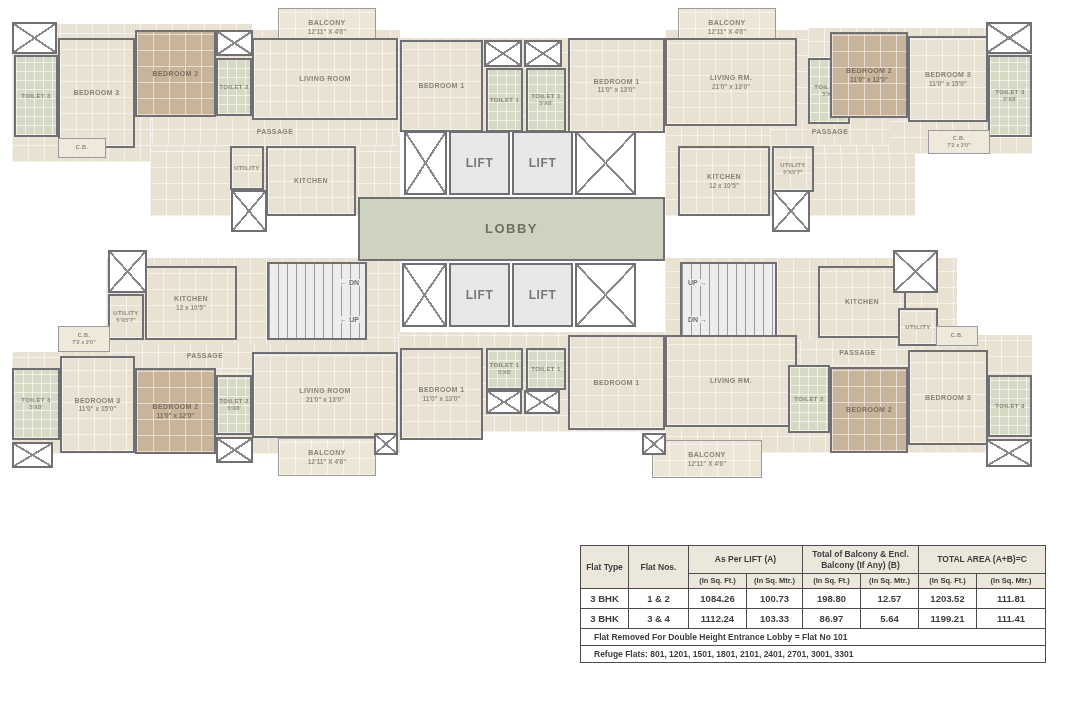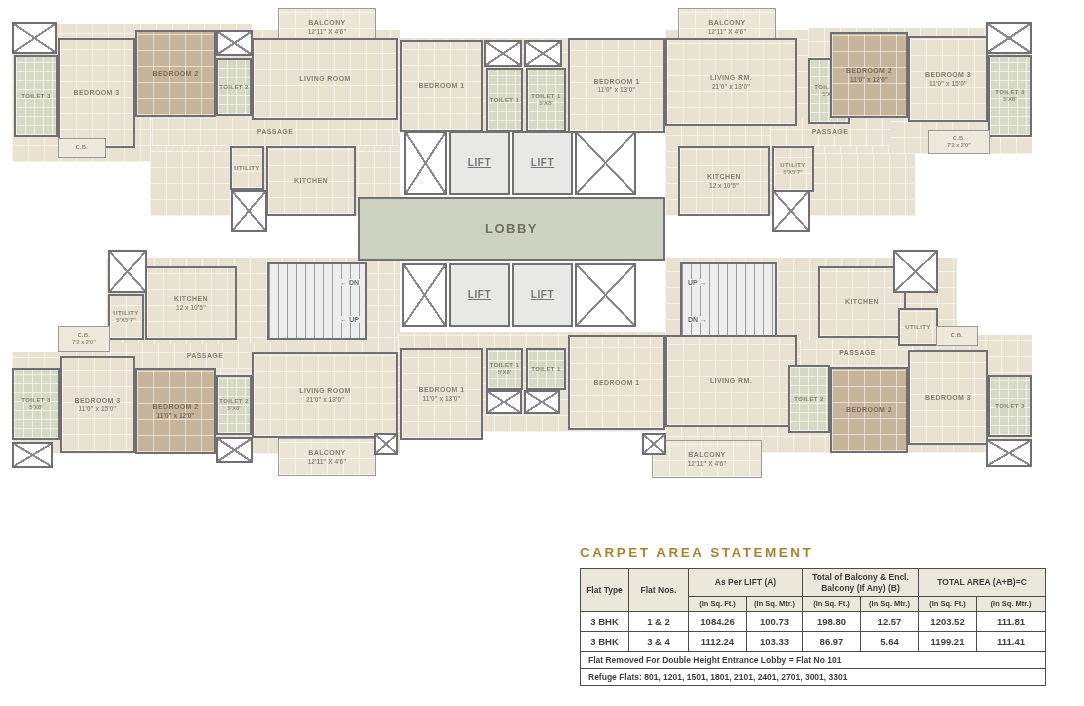--- a/index.html
+++ b/index.html
@@ -27,21 +27,21 @@
   .fp-toilet .fp-label{font-size:6px;}
   .fp-toilet .fp-dims{font-size:6px;}
   .fp-balcony{background-color:#ece6d7;border:1px solid #9a9a9e;}
   .fp-cb{background-color:#efe9dc;border:1px solid #9a9a9e;}
   .fp-cb .fp-label,.fp-cb .fp-dims{font-size:5.5px;}
   .fp-utility .fp-label{font-size:6px;}
   .fp-utility .fp-dims{font-size:6px;}
   .fp-lobby{background-color:var(--lobby-green,#ced3c1);border:2px solid var(--wall-grey,#707074);}
   .fp-lobby .fp-label{color:#70705e;font-size:13px;letter-spacing:1.5px;}
   .fp-lift{background-color:#e8e8e6;border:2px solid var(--wall-grey,#707074);}
-  .fp-lift .fp-label{color:#77777b;font-size:10px;letter-spacing:.6px;text-decoration:underline;}
+  .fp-lift .fp-label{color:#77777b;font-size:12px;letter-spacing:.6px;}
   .fp-shaft{background-color:#fff;border:2px solid var(--wall-grey,#707074);
       background-image:
         linear-gradient(to top right,transparent calc(50% - 1px),#8a8a8e calc(50% - 1px) calc(50% + 1px),transparent calc(50% + 1px)),
         linear-gradient(to bottom right,transparent calc(50% - 1px),#8a8a8e calc(50% - 1px) calc(50% + 1px),transparent calc(50% + 1px));}
   .fp-stair{background-color:var(--stair-grey,#ededed);border:2px solid var(--wall-grey,#707074);
       background-image:repeating-linear-gradient(90deg,#9c9c9e 0 1px,transparent 1px 9px);
       justify-content:space-around;}
   .stair-right-align{align-items:flex-end;padding-right:4px;}
   .stair-left-align{align-items:flex-start;padding-left:4px;}
   .stair-line{font-size:7px;font-weight:700;color:#6f6f72;background:rgba(237,237,237,.9);padding:0 2px;white-space:nowrap;}
@@ -53,21 +53,21 @@
   .brand-rule{margin-top:10px;width:137px;height:1px;background:var(--logo-gold,#a98c5f);}
 
   
   .carpet{position:absolute;left:580px;top:545px;width:470px;}
   .carpet-title{font-size:13.5px;font-weight:700;letter-spacing:2.5px;color:var(--accent-gold,#a8842e);margin-bottom:8px;}
   .carpet-table{border-collapse:collapse;width:465px;table-layout:fixed;}
   .carpet-table th,.carpet-table td{border:1px solid var(--table-border,#4c4c4e);color:#3d3d3f;}
   .carpet-table thead th{background:#ebe7da;font-size:8.5px;font-weight:700;padding:3px 1px;line-height:1.25;}
   .carpet-table thead th.sub{font-size:7.5px;padding:2px 0;}
   .carpet-table tbody td{font-size:9.5px;font-weight:700;text-align:center;padding:4px 1px;background:#fff;}
-  .carpet-table tbody tr.note-row td{text-align:left;padding:3px 7px;font-size:8.5px;}
+  .carpet-table tbody tr.note-row td{text-align:left;padding:3px 13px;font-size:8.5px;}
 </style>
 </head>
 <body>
 
 <div class="page">
 
   <div id="plan" class="plan">
       <div class="fp fp-slab tex" style="left: 12px; top: 24px; width: 240px; height: 138px;"></div>
       <div class="fp fp-slab tex" style="left: 150px; top: 30px; width: 250px; height: 186px;"></div>
       <div class="fp fp-slab tex" style="left: 398px; top: 38px; width: 268px; height: 95px;"></div>
@@ -286,21 +286,20 @@
       <div class="fp fp-shaft" style="left: 216px; top: 437px; width: 37px; height: 26px;"></div>
       <div class="fp fp-shaft" style="left: 986px; top: 439px; width: 46px; height: 28px;"></div>
       <div class="fp fp-shaft" style="left: 486px; top: 390px; width: 36px; height: 24px;"></div>
       <div class="fp fp-shaft" style="left: 524px; top: 390px; width: 36px; height: 24px;"></div>
       <div class="fp fp-shaft" style="left: 374px; top: 433px; width: 24px; height: 22px;"></div>
       <div class="fp fp-shaft" style="left: 642px; top: 433px; width: 24px; height: 22px;"></div>
     </div>
 
 
   <div class="carpet">
-    <div class="carpet-title">CARPET AREA STATEMENT</div>
     <table class="carpet-table">
       <colgroup>
         <col style="width:48px">
           <col style="width:60px">
           <col style="width:58px">
           <col style="width:56px">
         <col style="width:58px">
           <col style="width:58px">
           <col style="width:58px">
           <col style="width:69px">

